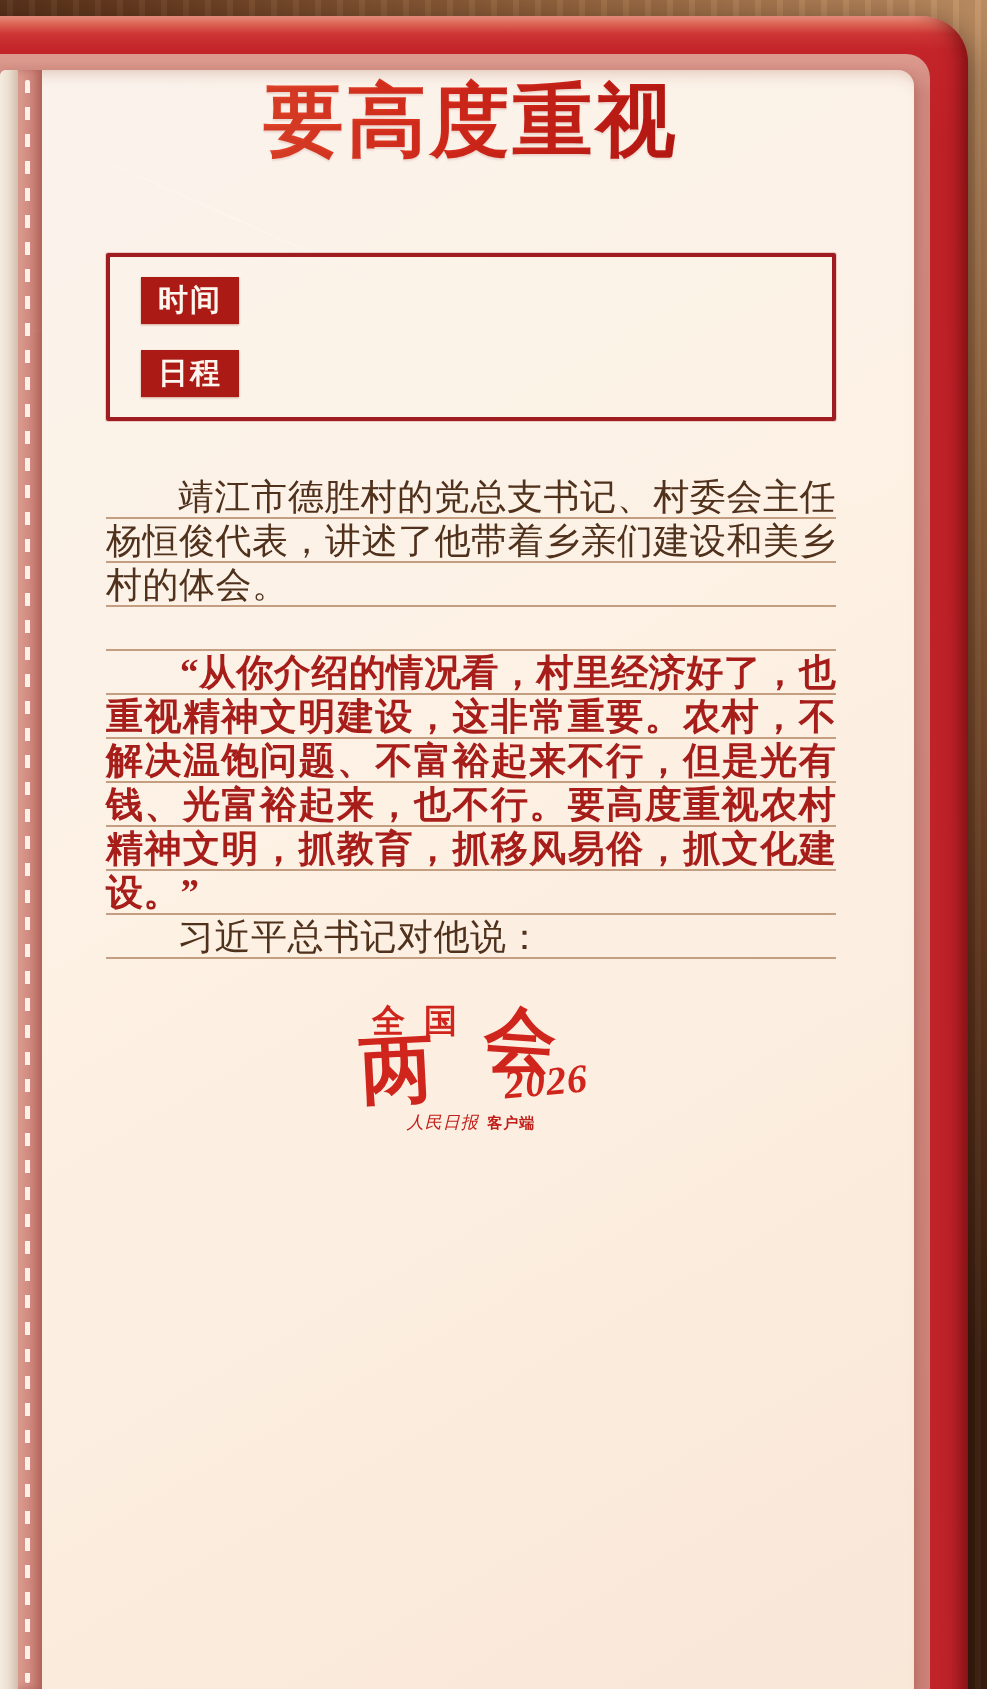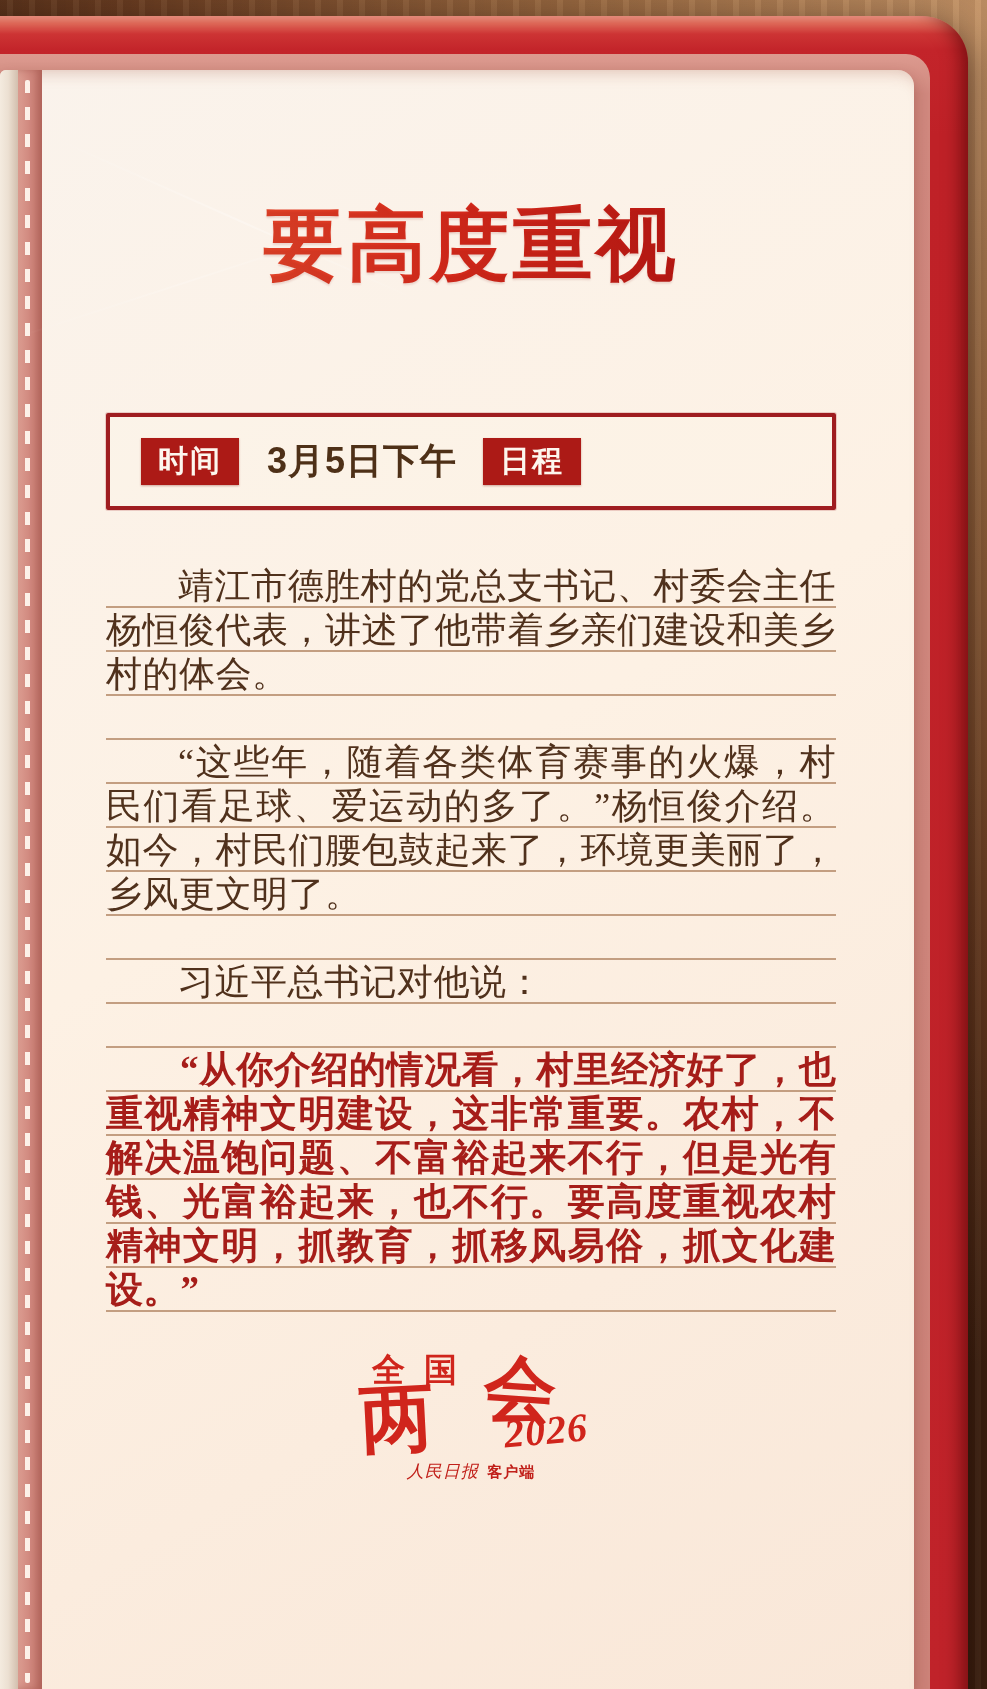--- a/index.html
+++ b/index.html
@@ -49,36 +49,36 @@
     background:linear-gradient(90deg,rgba(255,255,255,0),rgba(255,255,255,.55),rgba(255,255,255,0));
     transform:rotate(24deg); opacity:.5; pointer-events:none;
   }
   .crease.c2{ top:210px; left:10px; width:360px; transform:rotate(-18deg); opacity:.35;}
   
   .content{
     position:absolute; left:42px; right:0; top:0; bottom:0;
     padding:0 78px 0 64px; box-sizing:border-box;
   }
   
-  .title{ margin:0; padding-top:124px; text-align:center;
+  .title{ margin:0; text-align:center;
     font-family:"Liberation Serif",serif; font-weight:900;
     font-size:80px; line-height:103px; letter-spacing:3px;
   }
   .title span{
     display:block;
     background:linear-gradient(90deg,#ea5a35 0%,#d92d1d 45%,#a50d0e 100%);
     -webkit-background-clip:text; background-clip:text;
     color:transparent; -webkit-text-fill-color:transparent;
     text-shadow:0 2px 2px rgba(120,10,5,.12);
   }
   
   .info-box{
-    margin-top:116px; border:4px solid #9f1d20; border-radius:2px;
+    margin-top:80px; border:4px solid #9f1d20; border-radius:2px;
     padding:20px 20px 20px 31px;
-    display:flex; flex-direction:row; gap:26px;
+    display:flex; flex-direction:column; gap:26px;
     box-shadow:0 0 0 1px rgba(159,29,32,.18);
     background:rgba(255,245,238,.15);
   }
   .info-row{ display:flex; align-items:center; }
   .chip{
     background:#ac1a16; color:#fdf6ee; font-weight:bold;
     font-size:30px; line-height:1; padding:8px 17px 9px;
     letter-spacing:2px; flex:0 0 auto;
     box-shadow:0 1px 2px rgba(120,20,10,.35);
   }
@@ -129,32 +129,30 @@
 
   <div class="content">
 
     <h1 class="title">
       <span>要高度重视</span>
     </h1>
 
     <div class="info-box">
       <div class="info-row">
         <span class="chip">时间</span>
-        <span class="info-value">3月5日下午</span>
       </div>
       <div class="info-row">
         <span class="chip">日程</span>
       </div>
     </div>
 
     <div class="lined">
       <p class="para">靖江市德胜村的党总支书记、村委会主任杨恒俊代表，讲述了他带着乡亲们建设和美乡村的体会。</p>
-      <p class="para">“这些年，随着各类体育赛事的火爆，村民们看足球、爱运动的多了。”杨恒俊介绍。如今，村民们腰包鼓起来了，环境更美丽了，乡风更文明了。</p>
+      <p class="para quote">“从你介绍的情况看，村里经济好了，也重视精神文明建设，这非常重要。农村，不解决温饱问题、不富裕起来不行，但是光有钱、光富裕起来，也不行。要高度重视农村精神文明，抓教育，抓移风易俗，抓文化建设。”</p>
       <p class="para">习近平总书记对他说：</p>
-      <p class="para quote">“从你介绍的情况看，村里经济好了，也重视精神文明建设，这非常重要。农村，不解决温饱问题、不富裕起来不行，但是光有钱、光富裕起来，也不行。要高度重视农村精神文明，抓教育，抓移风易俗，抓文化建设。”</p>
     </div>
 
     <div class="logo">
       <span class="lg-top">全国</span>
       <span class="lg-liang">两</span>
       <span class="lg-hui">会</span>
       <span class="lg-year">2026</span>
     </div>
     <div class="logo-footer">
       <span class="lf-script">人民日报</span>

